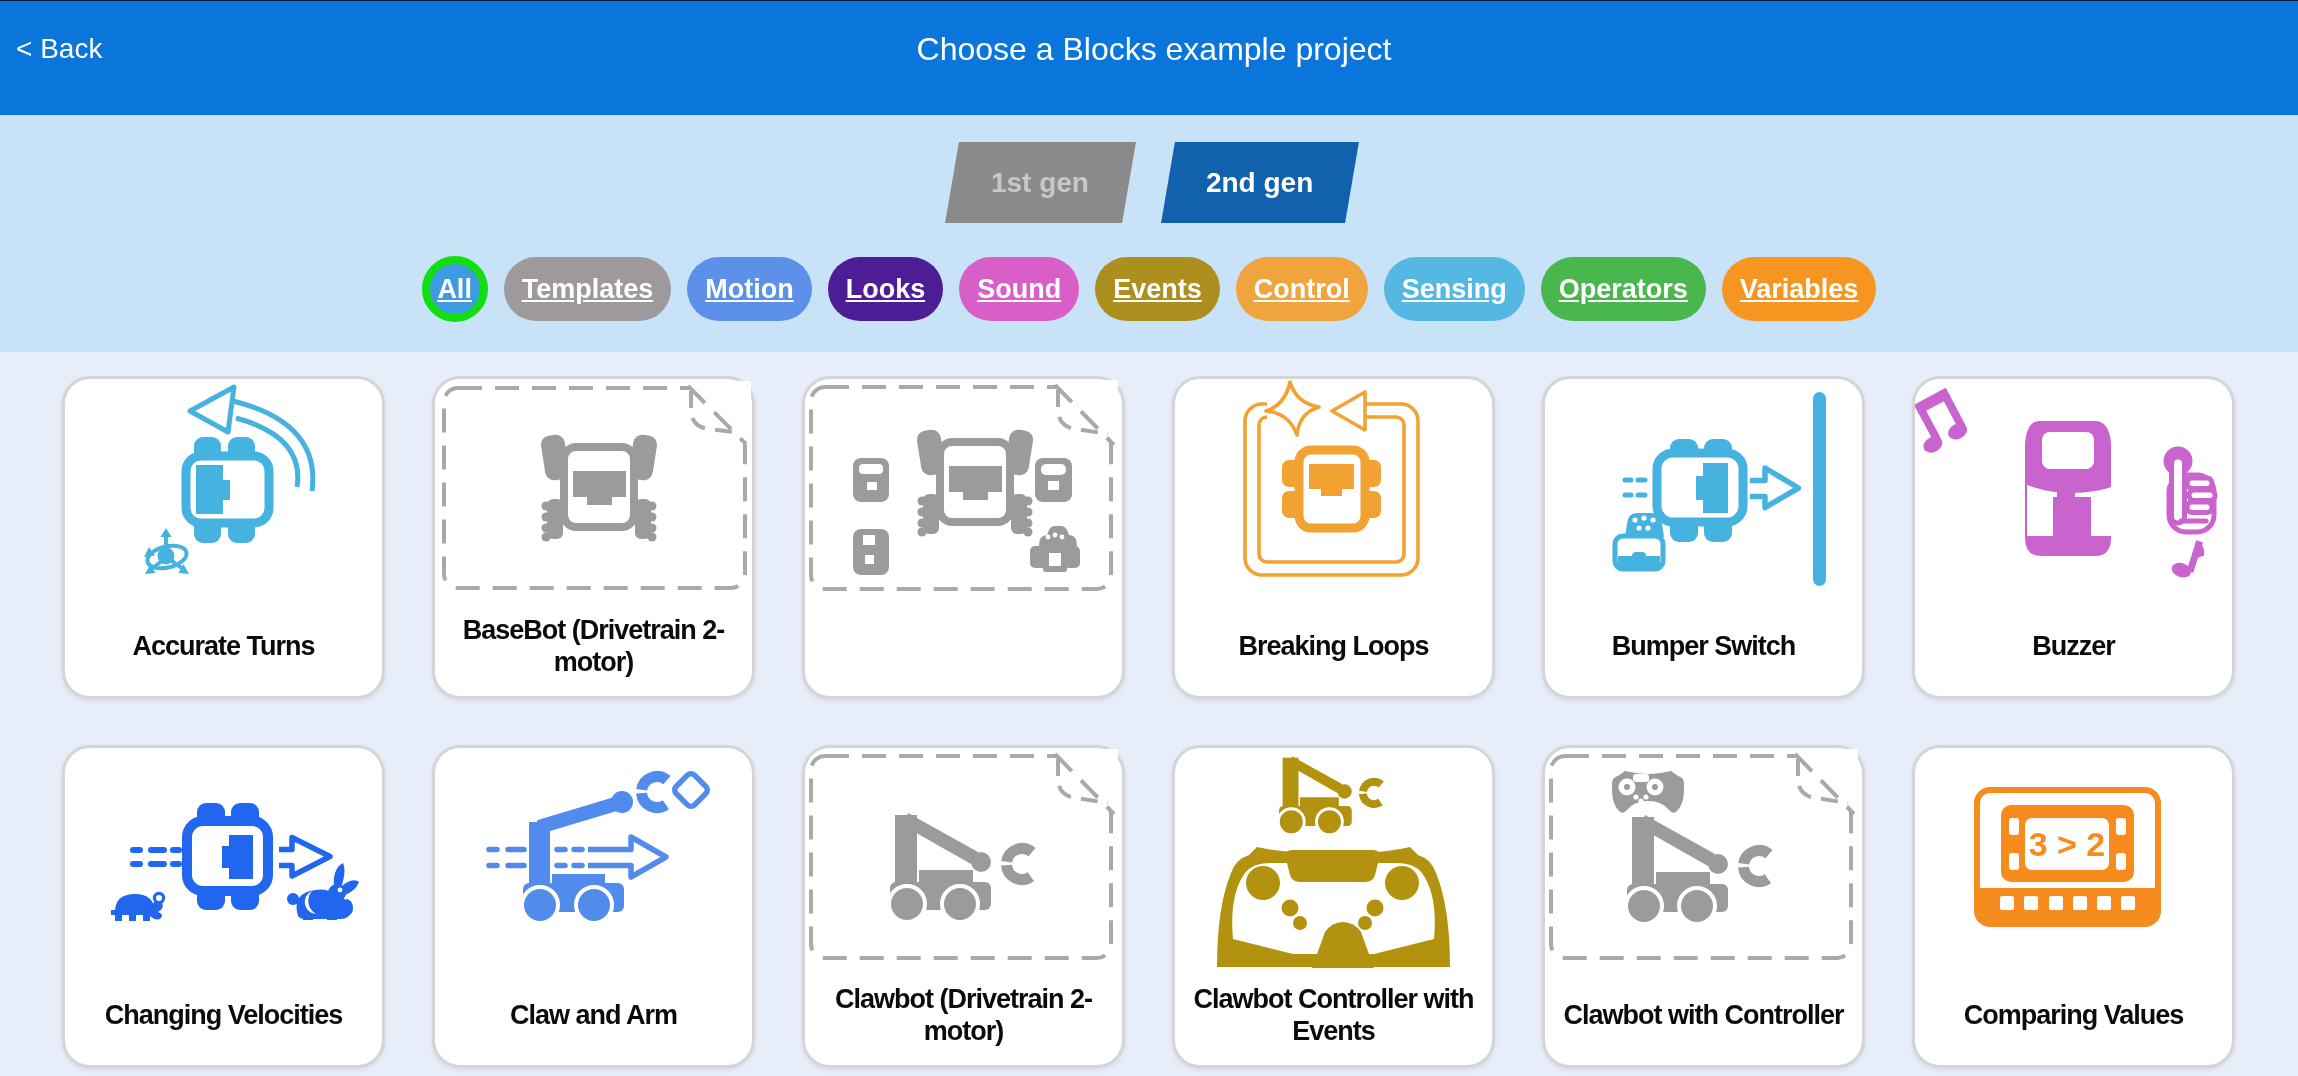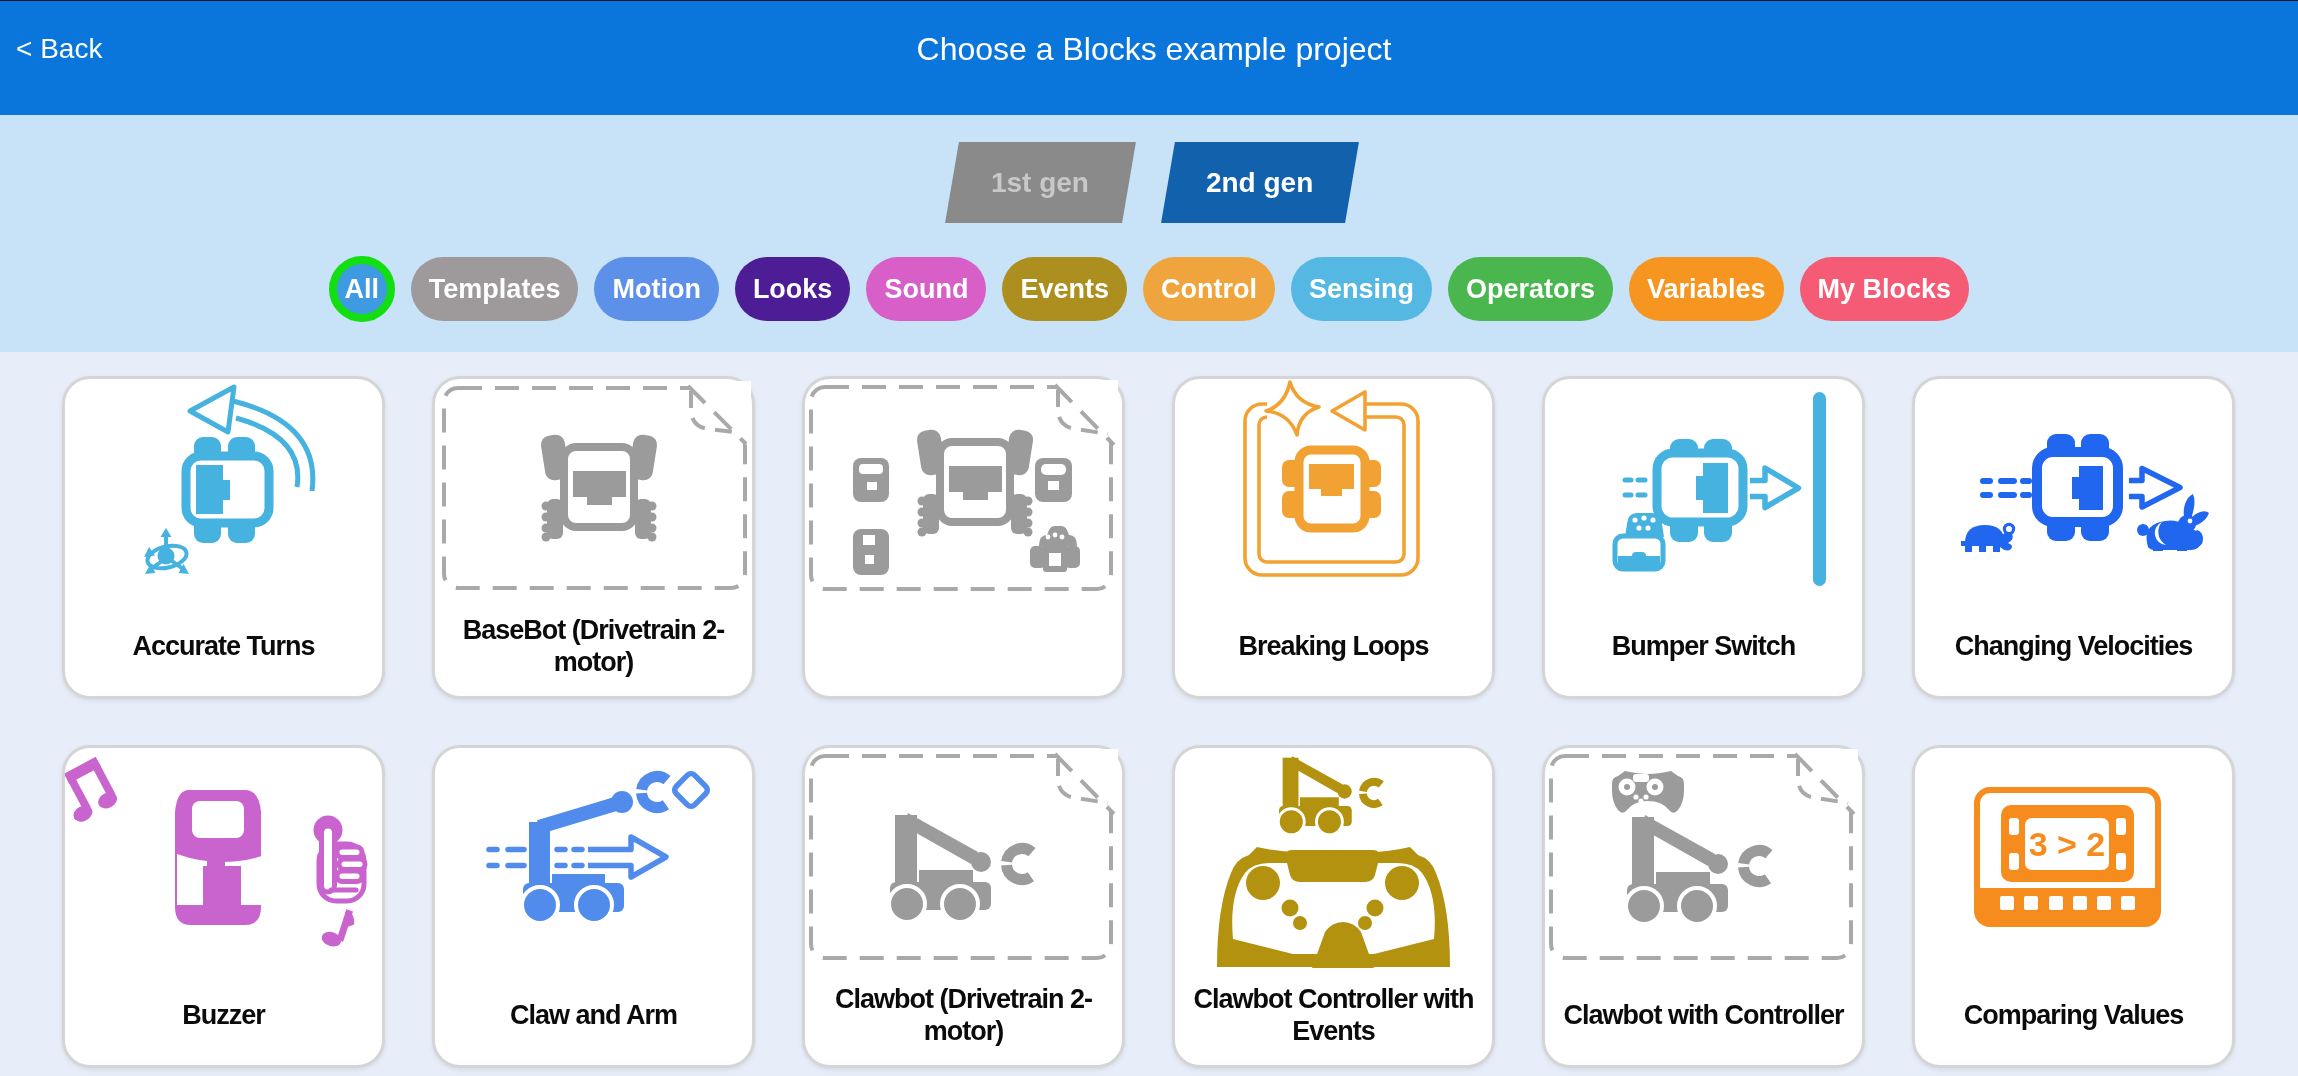--- a/index.html
+++ b/index.html
@@ -5,21 +5,21 @@
 * { margin:0; padding:0; box-sizing:border-box; }
 html,body { width:2298px; height:1076px; overflow:hidden; font-family:"Liberation Sans", sans-serif; background:#E8EEF9; }
 .header { position:relative; height:115px; background:#0A76DC; border-top:1px solid #0f172a; }
 .back { position:absolute; left:16px; top:48px; transform:translateY(-50%); font-size:28px; color:#fff; }
 .title { position:absolute; left:10px; right:0; top:48px; transform:translateY(-50%); text-align:center; font-size:32px; color:#fff; }
 .sub { position:relative; height:237px; background:#C8E2F8; }
 .tab { position:absolute; top:27px; height:81px; transform:skewX(-9.7deg); display:flex; align-items:center; justify-content:center; font-size:28px; font-weight:bold; }
 #tab1 { left:952px; width:177px; background:#8A8A8A; color:#C8C8C8; }
 #tab2 { left:1168px; width:184px; background:#1161AD; color:#fff; }
 .pills { position:absolute; top:141px; left:0; right:0; height:66px; display:flex; align-items:center; justify-content:center; gap:16px; }
-.pill { height:64px; line-height:64px; padding:0 18px; border-radius:33px; color:#fff; font-size:27px; font-weight:bold; }
+.pill { height:64px; line-height:64px; padding:0 18px; border-radius:33px; color:#fff; font-size:27px; font-weight:bold;text-decoration:underline; }
 .all { width:66px; height:66px; padding:0; border-radius:50%; background:#3E9BE2; border:8px solid #12DE12; line-height:50px; text-align:center; }
 .main { position:relative; }
 .grid { display:grid; grid-template-columns:repeat(6,323px); column-gap:47px; row-gap:46px; margin:24px 0 0 62px; }
 .card { position:relative; width:323px; height:323px; background:#fff; border:3px solid #D5D5D5; border-radius:28px; box-shadow:0 2px 4px rgba(120,130,150,0.18); }
 .lbl { position:absolute; left:4px; right:4px; top:267px; transform:translateY(-50%); text-align:center; font-size:27px; font-weight:bold; letter-spacing:-1px; line-height:32px; color:#0b0b0b; }
 .ic { position:absolute; left:0; top:0; }
 </style>
 </head>
 <body>
 <div class="header">
@@ -37,21 +37,20 @@
     <div class="pill all">All</div>
     <div class="pill" style="background:#9E9A9B">Templates</div>
     <div class="pill" style="background:#5C90E9">Motion</div>
     <div class="pill" style="background:#4c1d95">Looks</div>
     <div class="pill" style="background:#D95FC8">Sound</div>
     <div class="pill" style="background:#AC8F1E">Events</div>
     <div class="pill" style="background:#F0A43E">Control</div>
     <div class="pill" style="background:#55B8E3">Sensing</div>
     <div class="pill" style="background:#49B74E">Operators</div>
     <div class="pill" style="background:#F6951F">Variables</div>
-    <div class="pill" style="background:#F65B76">My Blocks</div>
   </div>
 </div>
 <div class="main">
   <div class="grid">
     <div class="card" id="c1">
         <svg class="ic" width="317" height="240" viewBox="0 0 317 240">
       <g fill="#45B2E0">
         <rect x="129" y="58" width="27" height="34" rx="9"></rect>
         <rect x="163" y="58" width="27" height="34" rx="9"></rect>
         <rect x="129" y="128" width="27" height="36" rx="9"></rect>
@@ -193,20 +192,51 @@
           <circle cx="90" cy="141" r="2.6"></circle>
               <circle cx="99" cy="139" r="2.6"></circle>
               <circle cx="108" cy="141" r="2.6"></circle>
           <circle cx="94" cy="149" r="2.6"></circle>
               <circle cx="103" cy="149" r="2.6"></circle>
         </g>
       </g>
     </svg>
         <div class="lbl">Bumper Switch</div>
       </div>
+    <div class="card" id="c6">
+        <svg class="ic" width="317" height="240" viewBox="0 0 317 240">
+      <path d="M124,42 h56 q14,0 16,22 l0,95 q0,18 -16,18 h-54 q-16,0 -16,-18 l0,-95 q2,-22 14,-22 z" fill="#C964CE"></path>
+      <rect x="127" y="53" width="52" height="37" rx="8" fill="#fff"></rect>
+      <path d="M112,106 q22,8 45,8 q23,0 46,-8 l0,51 h-91 z" fill="#fff"></path>
+      <rect x="138" y="118" width="38" height="41" fill="#C964CE"></rect>
+      <rect x="142" y="112" width="18" height="8" fill="#C964CE"></rect>
+      <g transform="rotate(-28 28 42)" fill="#C964CE">
+        <rect x="10" y="20" width="8" height="36"></rect>
+        <rect x="38" y="20" width="8" height="36"></rect>
+        <rect x="10" y="14" width="36" height="11"></rect>
+        <ellipse cx="8" cy="58" rx="10" ry="7.5"></ellipse>
+        <ellipse cx="36" cy="58" rx="10" ry="7.5"></ellipse>
+      </g>
+      <g transform="rotate(18 280 185)" fill="#C964CE">
+        <rect x="274" y="162" width="7" height="32"></rect>
+        <path d="M274,162 q10,2 12,12 l-5,4 q-2,-10 -7,-11 z"></path>
+        <ellipse cx="269" cy="195" rx="10" ry="7"></ellipse>
+      </g>
+      <circle cx="263" cy="82" r="14.5" fill="#C964CE"></circle>
+      <g fill="#fff" stroke="#C964CE" stroke-width="5">
+        <rect x="254" y="96" width="45" height="57" rx="17"></rect>
+        <rect x="272" y="99" width="25" height="10.5" rx="5.2"></rect>
+        <rect x="274" y="111" width="26" height="10.5" rx="5.2"></rect>
+        <rect x="272" y="123" width="25" height="10.5" rx="5.2"></rect>
+        <rect x="256.5" y="78" width="13" height="66" rx="6.5"></rect>
+      </g>
+      <line x1="266" y1="142" x2="291" y2="142" stroke="#C964CE" stroke-width="5" stroke-linecap="round"></line>
+    </svg>
+        <div class="lbl">Buzzer</div>
+      </div>
     <div class="card" id="c7">
         <svg class="ic" width="317" height="240" viewBox="0 0 317 240">
       <g fill="#2166EE">
         <rect x="132" y="55" width="28" height="34" rx="9"></rect>
         <rect x="166" y="55" width="28" height="34" rx="9"></rect>
         <rect x="132" y="128" width="28" height="34" rx="9"></rect>
         <rect x="166" y="128" width="28" height="34" rx="9"></rect>
       </g>
       <rect x="122" y="73" width="81" height="70" rx="16" fill="#fff" stroke="#2166EE" stroke-width="10"></rect>
       <path d="M188,87 v44 h-24 v-11 h-7 v-22 h7 v-11 z" fill="#2166EE"></path>
@@ -235,51 +265,20 @@
         <path d="M233,168 q-6,-20 12,-25 q14,-4 24,2 l12,7 q7,5 5,12 q-2,7 -10,7 l-36,0 q-5,0 -7,-3 z"></path>
         <path d="M282,151 q6,2 6,9 q0,8 -9,9 l-10,1 l-2,-5 l10,-3 q4,-4 2,-9 z"></path>
         <circle cx="272" cy="145" r="9"></circle>
         <circle cx="275" cy="142" r="2.4" fill="#fff"></circle>
         <path d="M247,143 a12,12 0 0 0 4,23 a15,15 0 0 1 -4,-23 z" fill="#fff"></path>
         <path d="M238,168 h10 v4 h-10 z"></path>
             <path d="M262,168 h10 v4 h-10 z"></path>
       </g>
     </svg>
         <div class="lbl">Changing Velocities</div>
-      </div>
-    <div class="card" id="c6">
-        <svg class="ic" width="317" height="240" viewBox="0 0 317 240">
-      <path d="M124,42 h56 q14,0 16,22 l0,95 q0,18 -16,18 h-54 q-16,0 -16,-18 l0,-95 q2,-22 14,-22 z" fill="#C964CE"></path>
-      <rect x="127" y="53" width="52" height="37" rx="8" fill="#fff"></rect>
-      <path d="M112,106 q22,8 45,8 q23,0 46,-8 l0,51 h-91 z" fill="#fff"></path>
-      <rect x="138" y="118" width="38" height="41" fill="#C964CE"></rect>
-      <rect x="142" y="112" width="18" height="8" fill="#C964CE"></rect>
-      <g transform="rotate(-28 28 42)" fill="#C964CE">
-        <rect x="10" y="20" width="8" height="36"></rect>
-        <rect x="38" y="20" width="8" height="36"></rect>
-        <rect x="10" y="14" width="36" height="11"></rect>
-        <ellipse cx="8" cy="58" rx="10" ry="7.5"></ellipse>
-        <ellipse cx="36" cy="58" rx="10" ry="7.5"></ellipse>
-      </g>
-      <g transform="rotate(18 280 185)" fill="#C964CE">
-        <rect x="274" y="162" width="7" height="32"></rect>
-        <path d="M274,162 q10,2 12,12 l-5,4 q-2,-10 -7,-11 z"></path>
-        <ellipse cx="269" cy="195" rx="10" ry="7"></ellipse>
-      </g>
-      <circle cx="263" cy="82" r="14.5" fill="#C964CE"></circle>
-      <g fill="#fff" stroke="#C964CE" stroke-width="5">
-        <rect x="254" y="96" width="45" height="57" rx="17"></rect>
-        <rect x="272" y="99" width="25" height="10.5" rx="5.2"></rect>
-        <rect x="274" y="111" width="26" height="10.5" rx="5.2"></rect>
-        <rect x="272" y="123" width="25" height="10.5" rx="5.2"></rect>
-        <rect x="256.5" y="78" width="13" height="66" rx="6.5"></rect>
-      </g>
-      <line x1="266" y1="142" x2="291" y2="142" stroke="#C964CE" stroke-width="5" stroke-linecap="round"></line>
-    </svg>
-        <div class="lbl">Buzzer</div>
       </div>
     <div class="card" id="c8">
         <svg class="ic" width="317" height="240" viewBox="0 0 317 240">
       <g stroke="#518CEC" stroke-width="5.5" fill="none" stroke-linecap="round">
         <line x1="54" y1="101.5" x2="62" y2="101.5"></line>
             <line x1="54" y1="117.5" x2="62" y2="117.5"></line>
         <line x1="73" y1="101.5" x2="89" y2="101.5"></line>
             <line x1="73" y1="117.5" x2="89" y2="117.5"></line>
         <line x1="122" y1="101.5" x2="130" y2="101.5"></line>
             <line x1="122" y1="117.5" x2="130" y2="117.5"></line>

